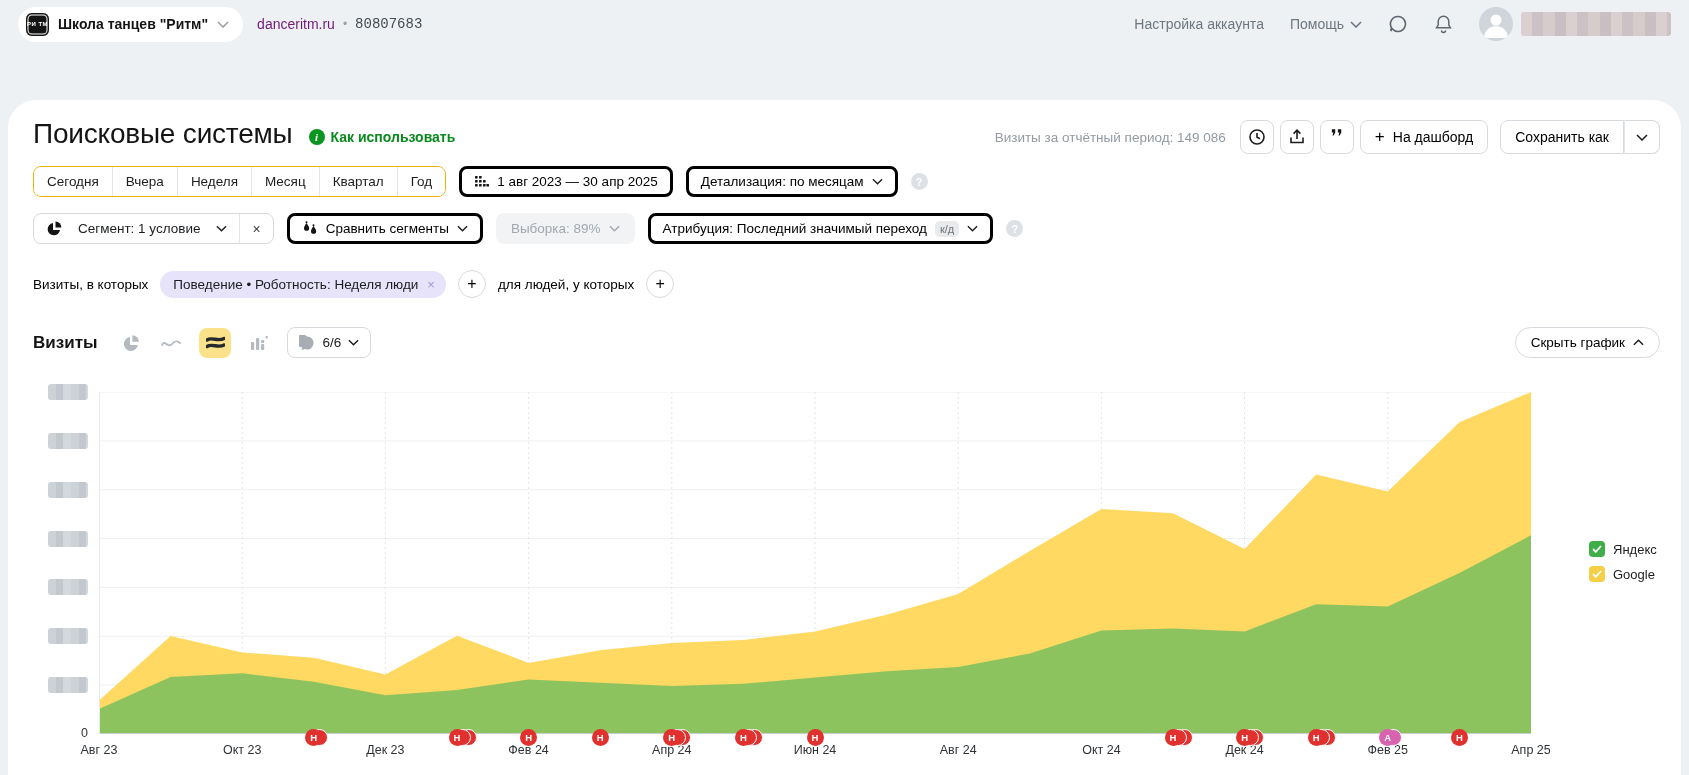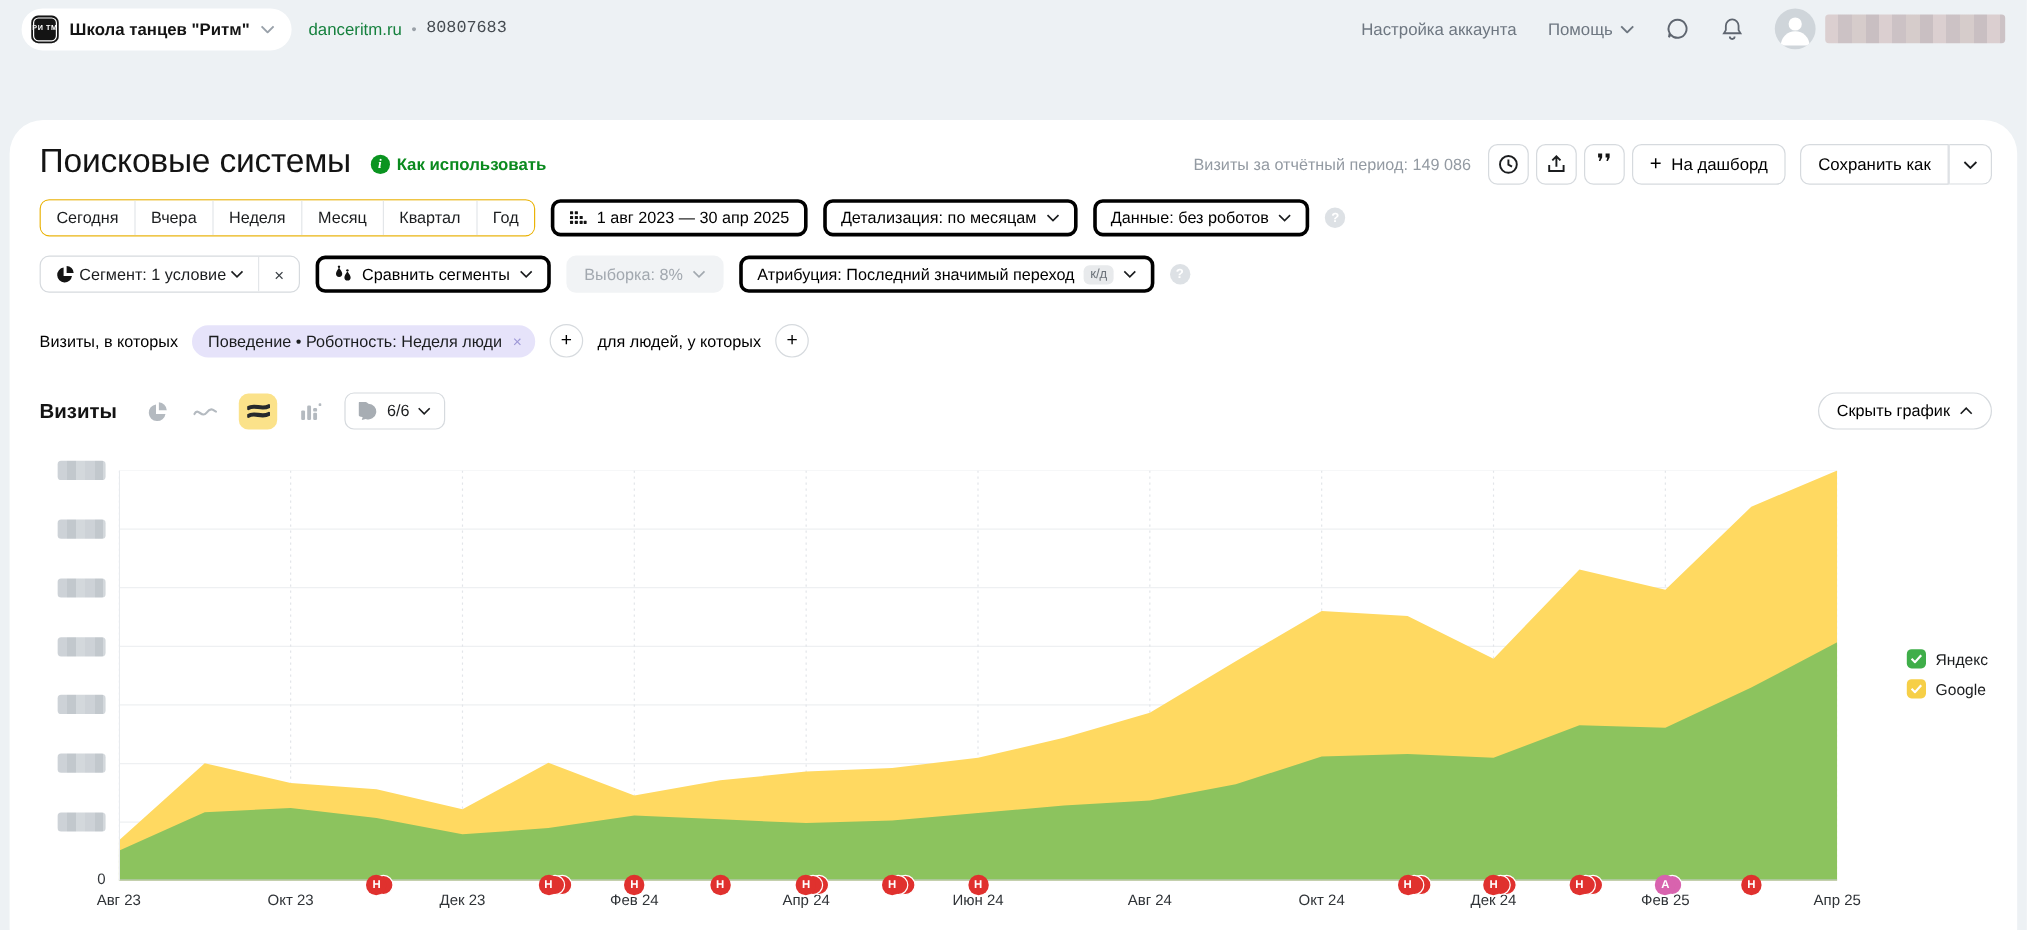--- a/index.html
+++ b/index.html
@@ -9,21 +9,21 @@
     background:#edf1f4;
     font-family:"Liberation Sans","DejaVu Sans",sans-serif;
     color:#1b1d1f; -webkit-font-smoothing:antialiased;
   }
   
   .topbar { position:absolute; top:0; left:0; right:0; height:48px; display:flex; align-items:center; padding:0 18px; }
   .counter-pill { display:flex; align-items:center; gap:9px; background:#fff; border-radius:18px; height:35px; padding:0 14px 0 8px; }
   .counter-logo { width:23px; height:23px; background:#141414; border-radius:6px; display:grid; place-items:center; color:#fff; font-size:6px; font-weight:700; line-height:6px; text-align:center; letter-spacing:.5px; box-shadow: inset 0 0 0 1.5px #141414, inset 0 0 0 2.5px #fff; }
   .counter-name { font-size:14px; font-weight:600; color:#141414; }
   .counter-meta { display:flex; align-items:center; gap:8px; margin-left:14px; font-size:14px; }
-  .cm-domain { color:#15803d; }
+  .cm-domain { color:#701a75; }
   .cm-dot { color:#9aa1a8; font-size:12px; }
   .cm-id { color:#454b51;font-family:Liberation Mono, monospace; }
   .topbar-right { margin-left:auto; display:flex; align-items:center; gap:26px; }
   .tb-link { font-size:14px; color:#6e7781; cursor:pointer; display:flex; align-items:center; gap:6px; }
   .avatar-group { display:flex; align-items:center; gap:8px; }
   .avatar { width:34px; height:34px; border-radius:50%; background:#cfd5da; overflow:hidden; display:grid; place-items:center; }
   .redact-name { width:150px; height:24px; border-radius:3px;
     background:repeating-linear-gradient(90deg,#dbcfd0 0 11px,#ccc2c5 11px 22px,#d6cccb 22px 34px,#c9bfc2 34px 45px); }
   
   .card { position:absolute; top:56px; left:8px; right:8px; height:701px; background:#fff; border-radius:28px;margin-top:44px; }
@@ -44,21 +44,21 @@
   
   .frow { position:absolute; left:25px; display:flex; align-items:center; gap:13px; }
   .row1 { top:66px; }
   .row2 { top:113px; }
   .seg-group { display:flex; border:1px solid #eab308; border-radius:8px; overflow:hidden; background:#fff; height:31px; }
   .seg-btn { padding:0 13px; font-size:13.5px; display:flex; align-items:center; cursor:pointer; border-left:1px solid #e3e6e9; background:#fff; }
   .seg-btn:first-child { border-left:none; }
   .fbtn { height:31px; border:3px solid #000000; border-radius:8px; background:#fff; display:inline-flex; align-items:center; gap:8px; padding:0 12px; font-size:13.5px; cursor:pointer; white-space:nowrap; }
   .fbtn.disabled { background:#f1f3f5; border-color:#f1f3f5; color:#a2a8af; }
   .fgroup { display:flex; height:31px; border:1px solid #d6dade; border-radius:8px; overflow:hidden; background:#fff; }
-  .fgroup .fseg { display:flex; align-items:center; gap:4px; padding:0 12px; font-size:13.5px; cursor:pointer; }
+  .fgroup .fseg { display:flex; align-items:center; gap:16px; padding:0 12px; font-size:13.5px; cursor:pointer; }
   .fgroup .fseg + .fseg { border-left:1px solid #e3e6e9; }
   .x-glyph { font-size:14px; color:#3b4046; }
   .kd-badge { background:#e8eaec; color:#6e747b; border-radius:5px; font-size:11px; padding:2px 5px; }
   .q-icon { width:17px; height:17px; border-radius:50%; background:#dde1e5; color:#fff; font-size:11px; font-weight:700; display:grid; place-items:center; cursor:pointer; }
   
   .row3 { position:absolute; left:25px; top:170px; display:flex; align-items:center; gap:12px; }
   .seg-label { color:#000000; font-size:13.5px; }
   .chip { background:#e6e3fa; border-radius:14px; height:27px; display:inline-flex; align-items:center; gap:9px; padding:0 11px 0 13px; font-size:13.5px; color:#1b1d1f; }
   .chip .chip-x { color:#9d97d6; font-size:13px; cursor:pointer; }
   .plus-circle { width:28px; height:28px; border-radius:50%; border:1px solid #d6dade; background:#fff; display:grid; place-items:center; font-size:16px; cursor:pointer; }
@@ -194,26 +194,20 @@
           </g>
         </svg>
       <span>1 авг 2023 — 30 апр 2025</span>
     </button>
     <button class="fbtn">
       <span>Детализация: по месяцам</span>
       <svg class="chev" width="11" height="7" viewBox="0 0 12 7">
           <path d="M1 1l5 5 5-5" fill="none" stroke="#1b1d1f" stroke-width="1.5"></path>
         </svg>
     </button>
-    <button class="fbtn">
-      <span>Данные: без роботов</span>
-      <svg class="chev" width="11" height="7" viewBox="0 0 12 7">
-          <path d="M1 1l5 5 5-5" fill="none" stroke="#1b1d1f" stroke-width="1.5"></path>
-        </svg>
-    </button>
     <span class="q-icon">?</span>
   </div>
 
   <div class="frow row2">
     <div class="fgroup">
       <span class="fseg">
         <svg width="16" height="16" viewBox="0 0 16 16">
             <path d="M7 2a6.2 6.2 0 1 0 7 7H7z" fill="#141414"></path>
             <path d="M9.5 0.6a6 6 0 0 1 5.9 5.9H9.5z" fill="#141414"></path>
           </svg>
@@ -232,21 +226,21 @@
           <path d="M11.5 5C10 7.3 9 8.8 9 10.2a2.6 2.6 0 0 0 5.2 0C14.2 8.8 13 7.3 11.5 5z" fill="#141414"></path>
           <circle cx="4.5" cy="1.3" r="1" fill="#141414"></circle>
           <circle cx="11.5" cy="4.3" r="1" fill="#141414"></circle>
         </svg>
       <span>Сравнить сегменты</span>
       <svg class="chev" width="11" height="7" viewBox="0 0 12 7">
           <path d="M1 1l5 5 5-5" fill="none" stroke="#1b1d1f" stroke-width="1.5"></path>
         </svg>
     </button>
     <button class="fbtn disabled">
-      <span>Выборка: 8%</span>
+      <span>Выборка: 89%</span>
       <svg class="chev" width="11" height="7" viewBox="0 0 12 7">
           <path d="M1 1l5 5 5-5" fill="none" stroke="#a2a8af" stroke-width="1.5"></path>
         </svg>
     </button>
     <button class="fbtn">
       <span>Атрибуция: Последний значимый переход</span>
       <span class="kd-badge">к/д</span>
       <svg class="chev" width="11" height="7" viewBox="0 0 12 7">
           <path d="M1 1l5 5 5-5" fill="none" stroke="#1b1d1f" stroke-width="1.5"></path>
         </svg>

